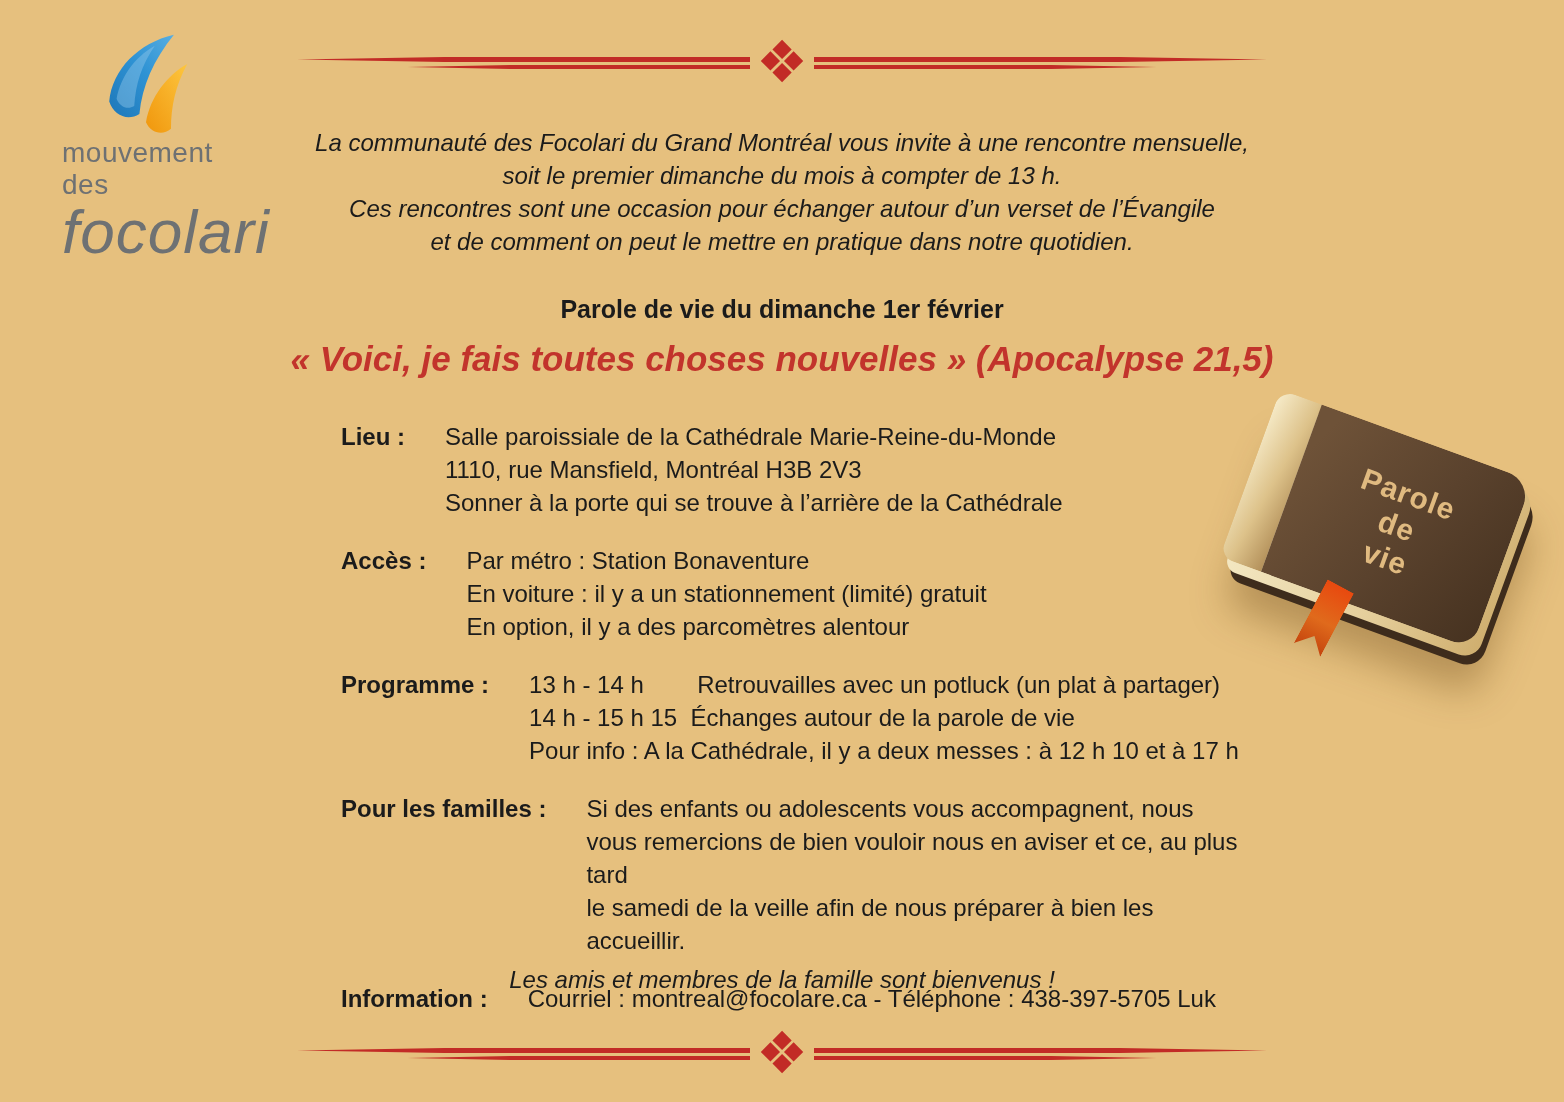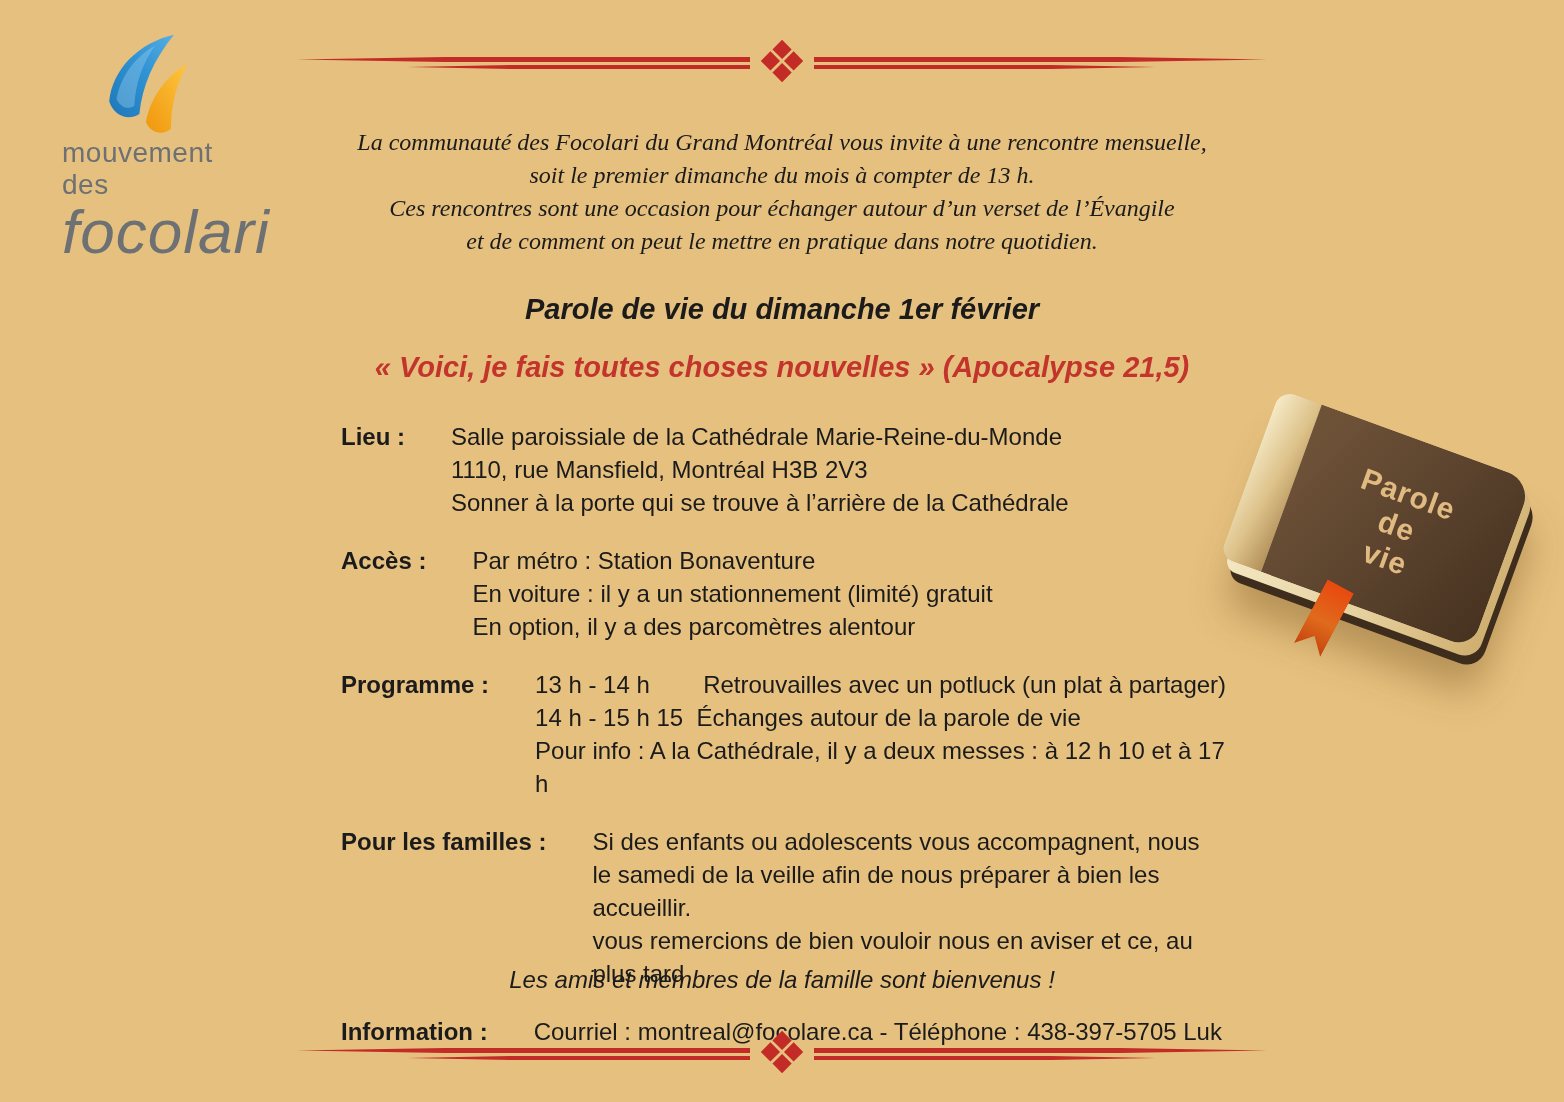--- a/index.html
+++ b/index.html
@@ -34,31 +34,31 @@
   .divider-cross{
     flex:0 0 auto;
     font-size:58px;line-height:46px;
     color:#c22b26;
     margin:0 6px;
     font-family:"DejaVu Sans", sans-serif;
   }
   
   .intro{
     position:absolute;left:160px;right:160px;top:126px;
-    text-align:center;font-style:italic;font-size:24px;line-height:33px;font-family:Liberation Serif, serif;
+    text-align:center;font-style:italic;font-size:24px;line-height:33px;
   }
   
   .heading{position:absolute;left:0;right:0;top:292px;text-align:center;}
-  .heading .title{font-size:29px;font-weight:bold;font-style:italic;line-height:34px;}
-  .heading .verse{font-size:29px;font-weight:bold;font-style:italic;line-height:34px;color:var(--accent-red);margin-top:24px;}
+  .heading .title{font-size:25px;font-weight:bold;line-height:34px;}
+  .heading .verse{font-size:35px;font-weight:bold;font-style:italic;line-height:34px;color:var(--accent-red);margin-top:16px;}
   
   .sections{position:absolute;left:341px;top:420px;width:900px;}
   .section{display:flex;align-items:flex-start;margin-bottom:25px;font-size:24px;line-height:33px;gap:29px;}
   .section-label{font-weight:bold;white-space:nowrap;}
-  .section-content{margin-left:17px;}
+  .section-content{margin-left:11px;}
   .section.gap-wide .section-content{}
   
   .closing{
     position:absolute;left:0;right:0;top:966px;
     text-align:center;font-style:italic;font-size:24px;
   }
   
   .book{position:absolute;left:1236px;top:408px;width:300px;height:290px;}
   .book-rot{
     position:absolute;left:6px;top:22px;width:268px;height:178px;
@@ -174,22 +174,22 @@
       <div>13 h - 14 h &nbsp;&nbsp;&nbsp;&nbsp;&nbsp;&nbsp; Retrouvailles avec un potluck (un plat à partager)</div>
       <div>14 h - 15 h 15 &nbsp;Échanges autour de la parole de vie</div>
       <div>Pour info : A la Cathédrale, il y a deux messes : à 12 h 10 et à 17 h</div>
     </div>
   </div>
 
   <div class="section">
     <span class="section-label">Pour les familles :</span>
     <div class="section-content">
       <div>Si des enfants ou adolescents vous accompagnent, nous</div>
+      <div>vous remercions de bien vouloir nous en aviser et ce, au plus tard</div>
       <div>le samedi de la veille afin de nous préparer à bien les accueillir.</div>
-      <div>vous remercions de bien vouloir nous en aviser et ce, au plus tard</div>
     </div>
   </div>
 
   <div class="section">
     <span class="section-label">Information :</span>
     <div class="section-content">
       <div>Courriel : montreal@focolare.ca - Téléphone : 438-397-5705 Luk</div>
     </div>
   </div>
 

